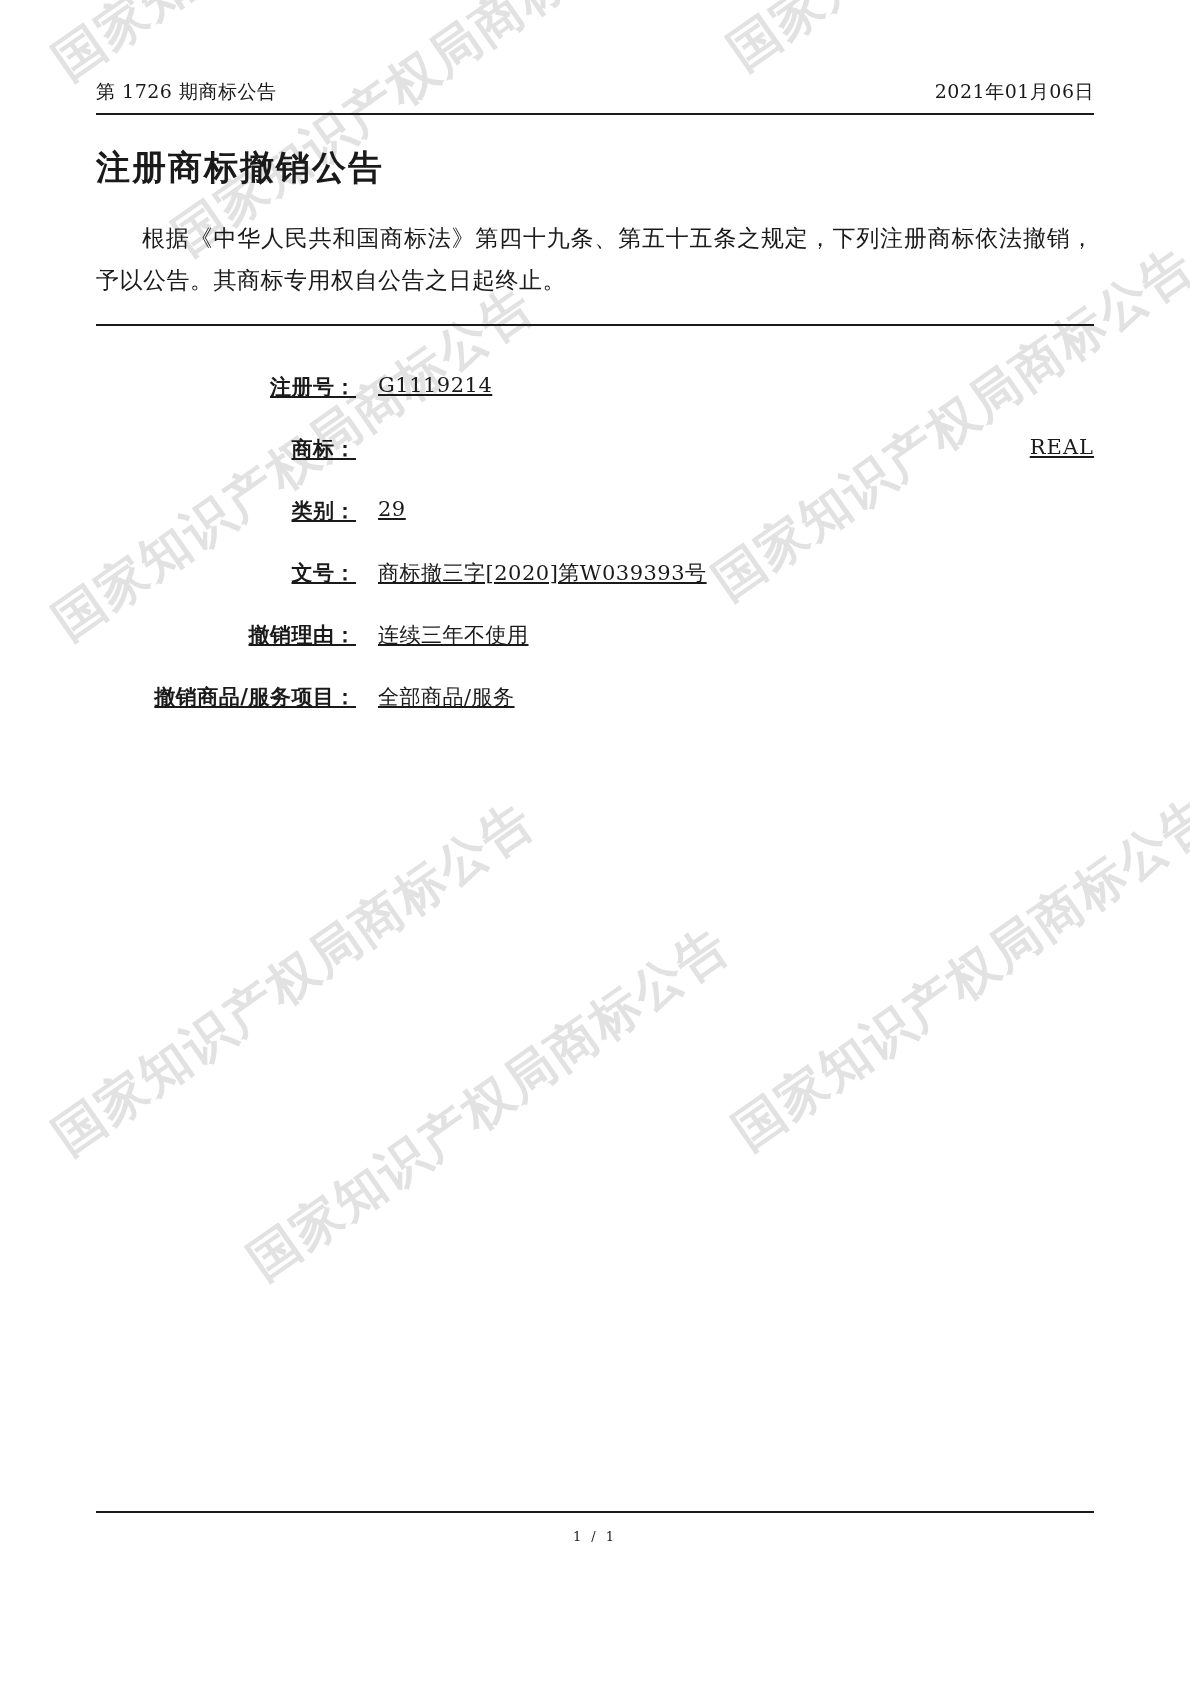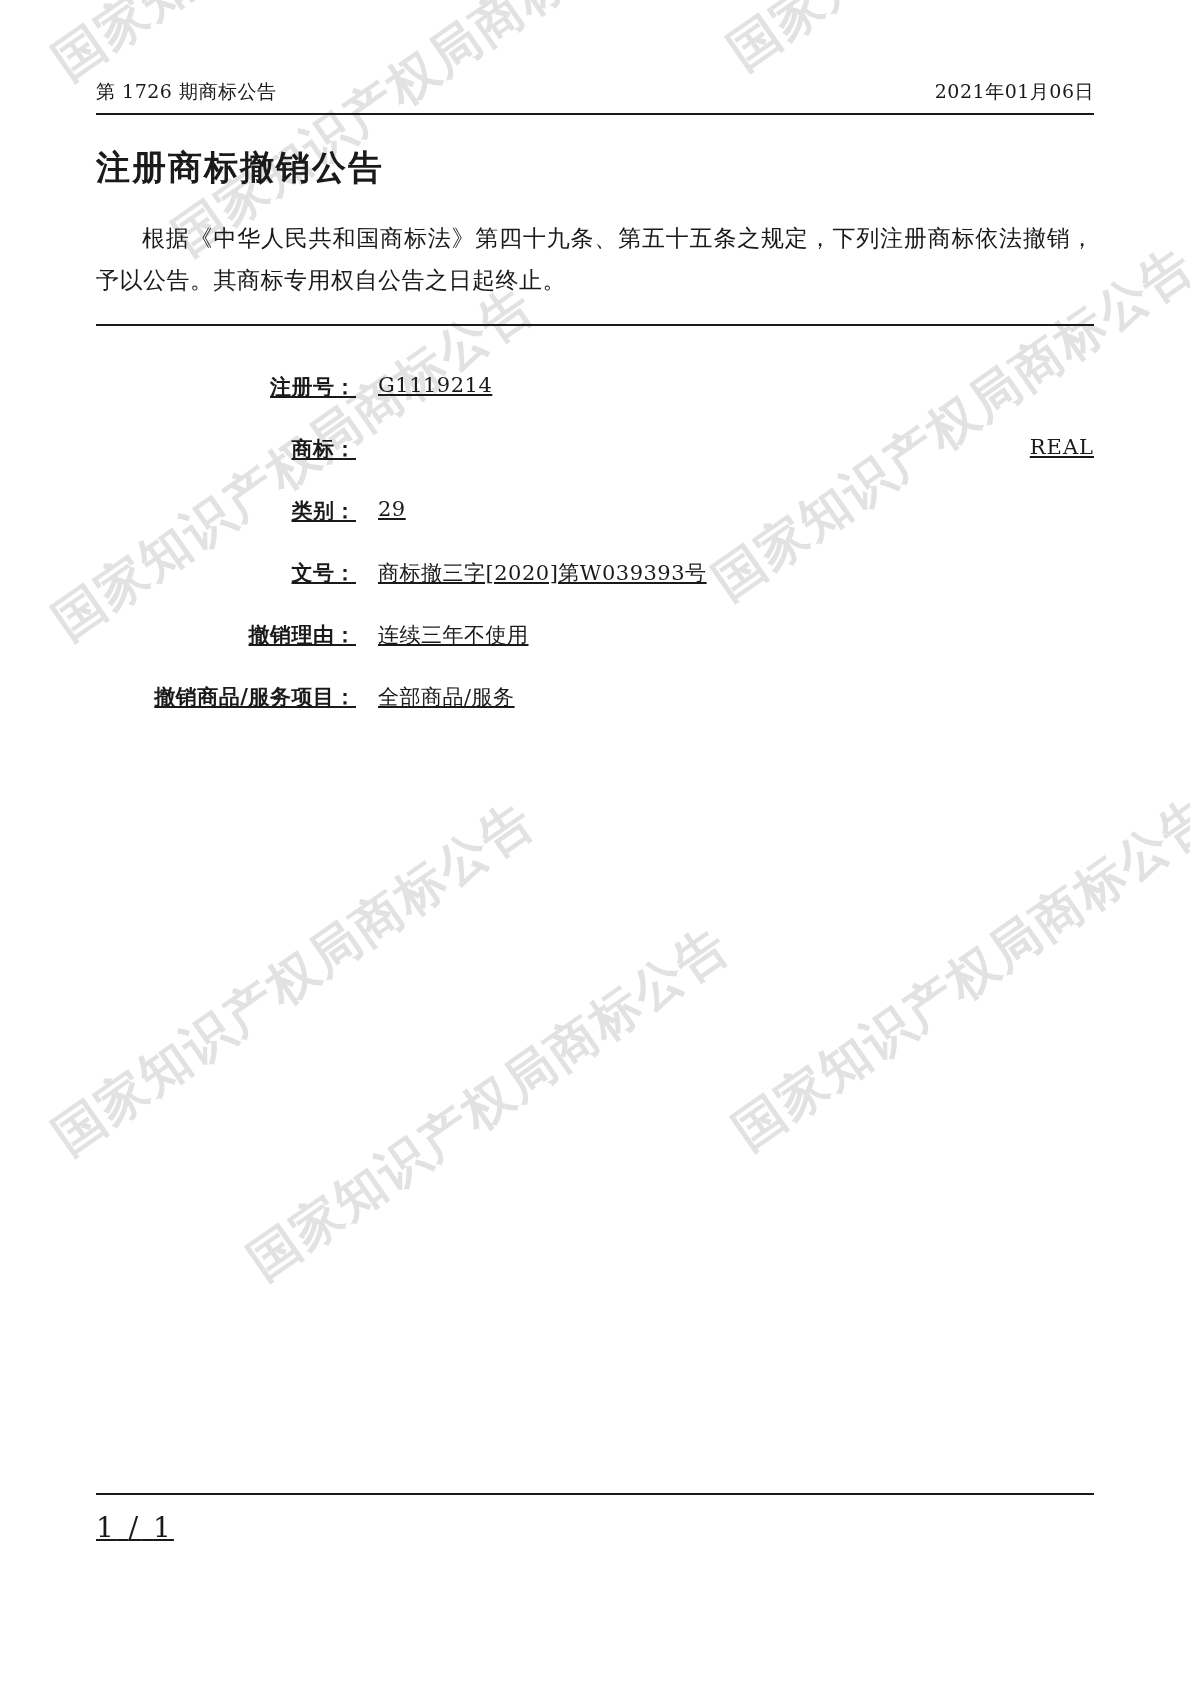--- a/index.html
+++ b/index.html
@@ -127,23 +127,23 @@
     right: 96px;
     bottom: 140px;
     z-index: 2;
   }
   .footer-rule {
     border: 0;
     border-top: 2px solid #1a1a1a;
     margin: 0 0 16px 0;
   }
   .footer-pages {
-    font-size: 28px;
+    text-align: center;
+    font-size: 13px;
     letter-spacing: 3px;
-    text-decoration: underline;
   }
 </style>
 </head>
 <body>
 
 <div id="watermark-layer">
     <div class="wm" style="left: 40px; top: 40px; font-size: 50px; color: rgb(217, 217, 217); transform: rotate(-35deg);">国家知识产权局商标公告</div>
     <div class="wm" style="left: 715px; top: 30px; font-size: 50px; color: rgb(217, 217, 217); transform: rotate(-35deg);">国家知识产权局商标公告</div>
     <div class="wm" style="left: 160px; top: 215px; font-size: 50px; color: rgb(217, 217, 217); transform: rotate(-35deg);">国家知识产权局商标公告</div>
     <div class="wm" style="left: 700px; top: 560px; font-size: 50px; color: rgb(217, 217, 217); transform: rotate(-35deg);">国家知识产权局商标公告</div>

